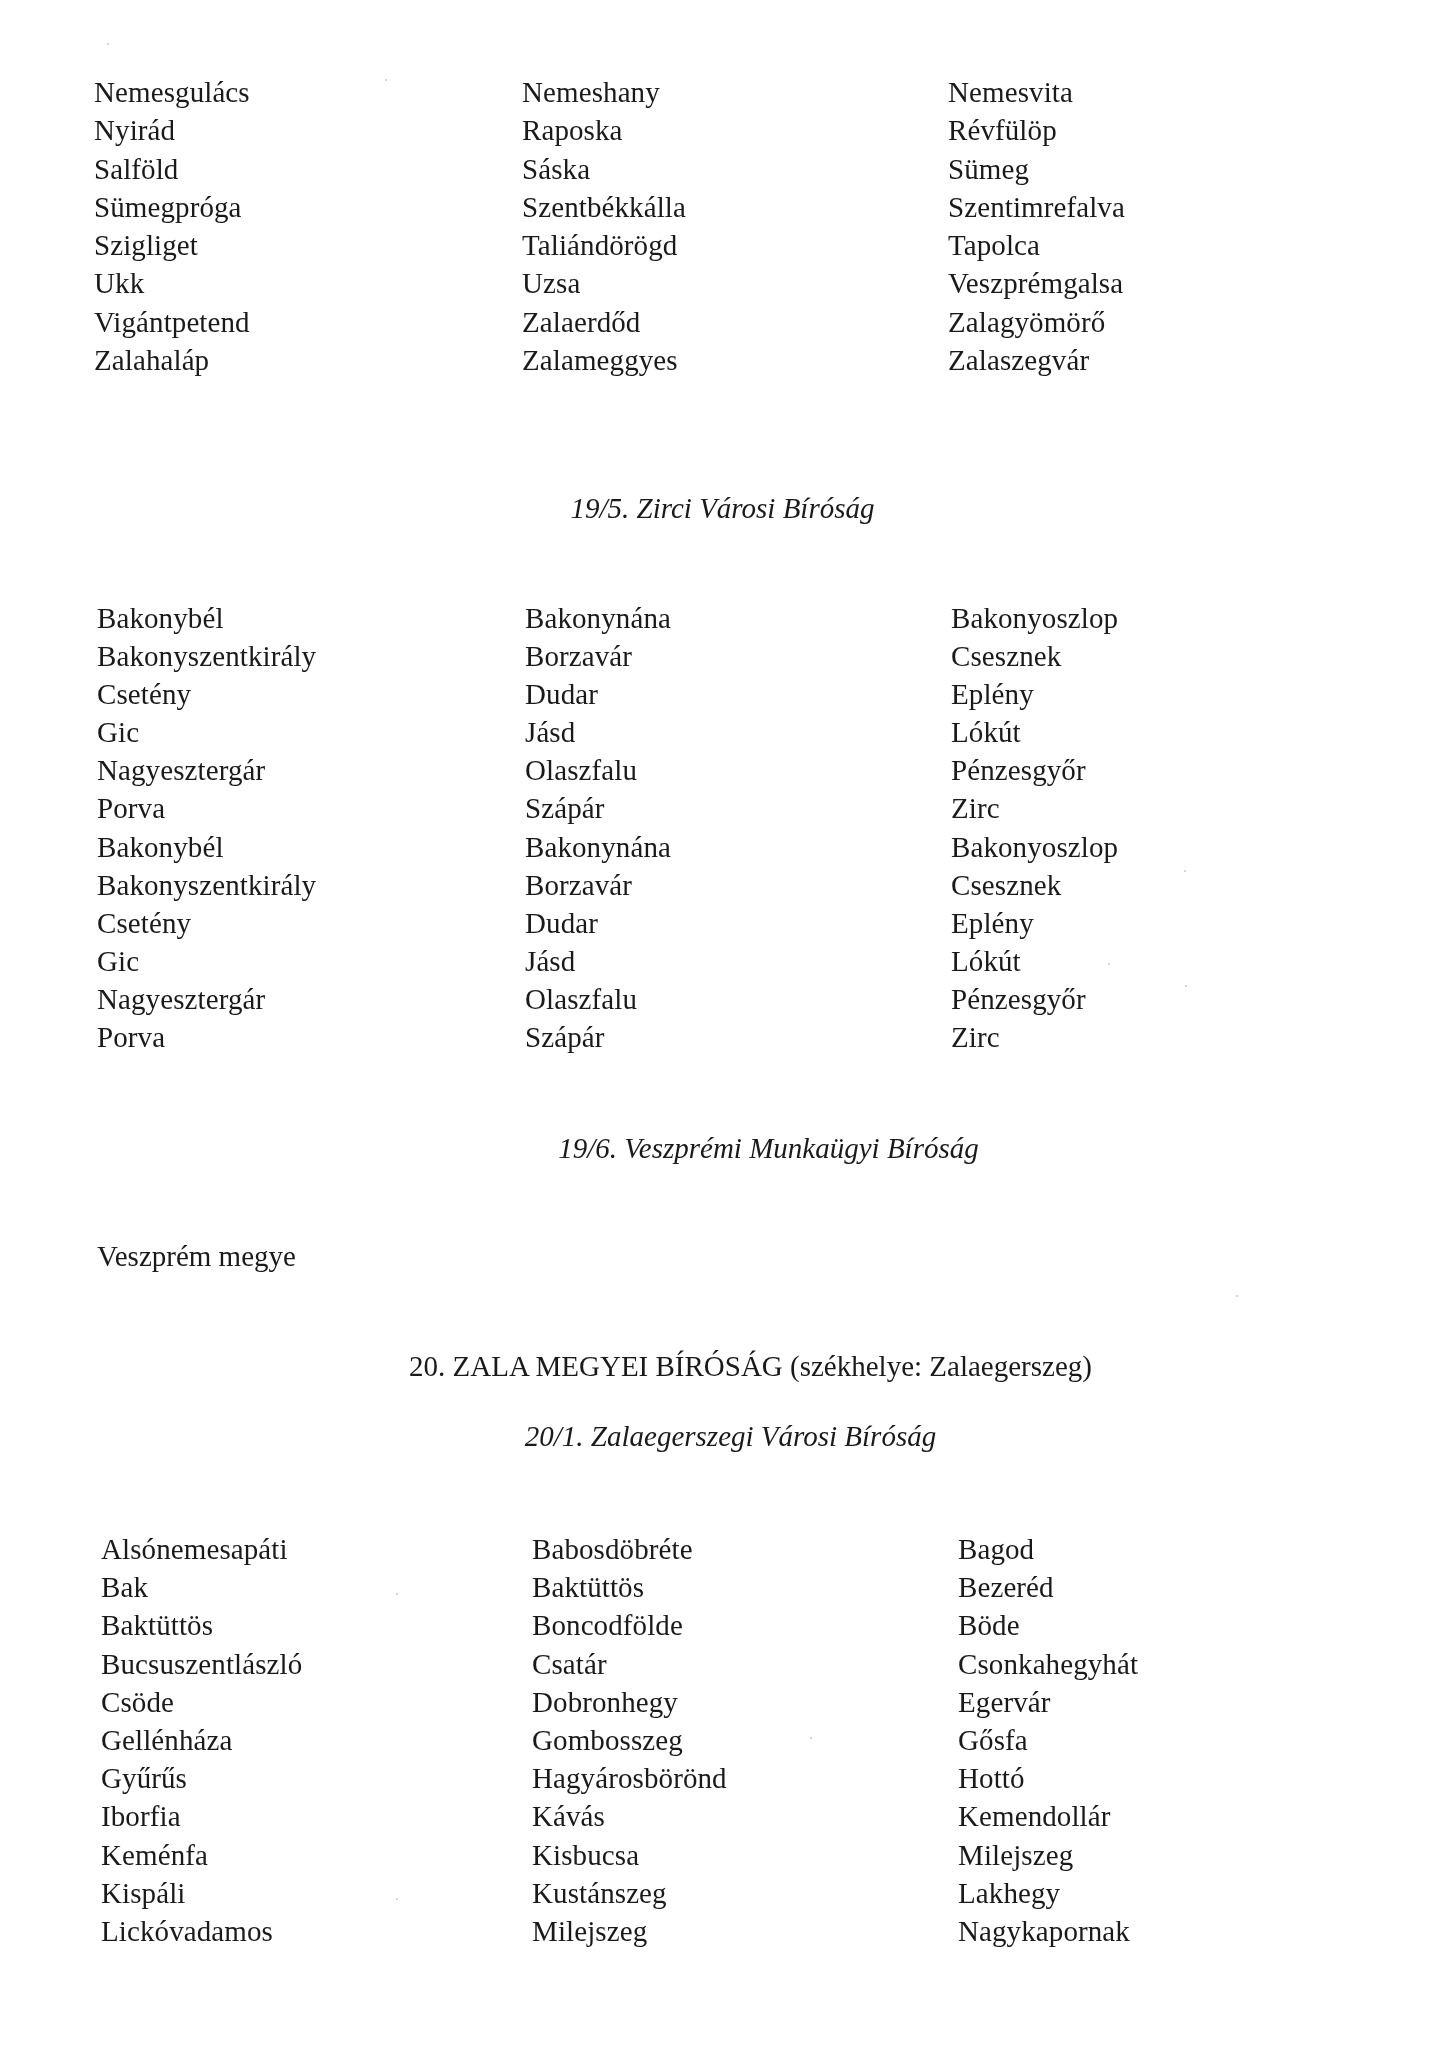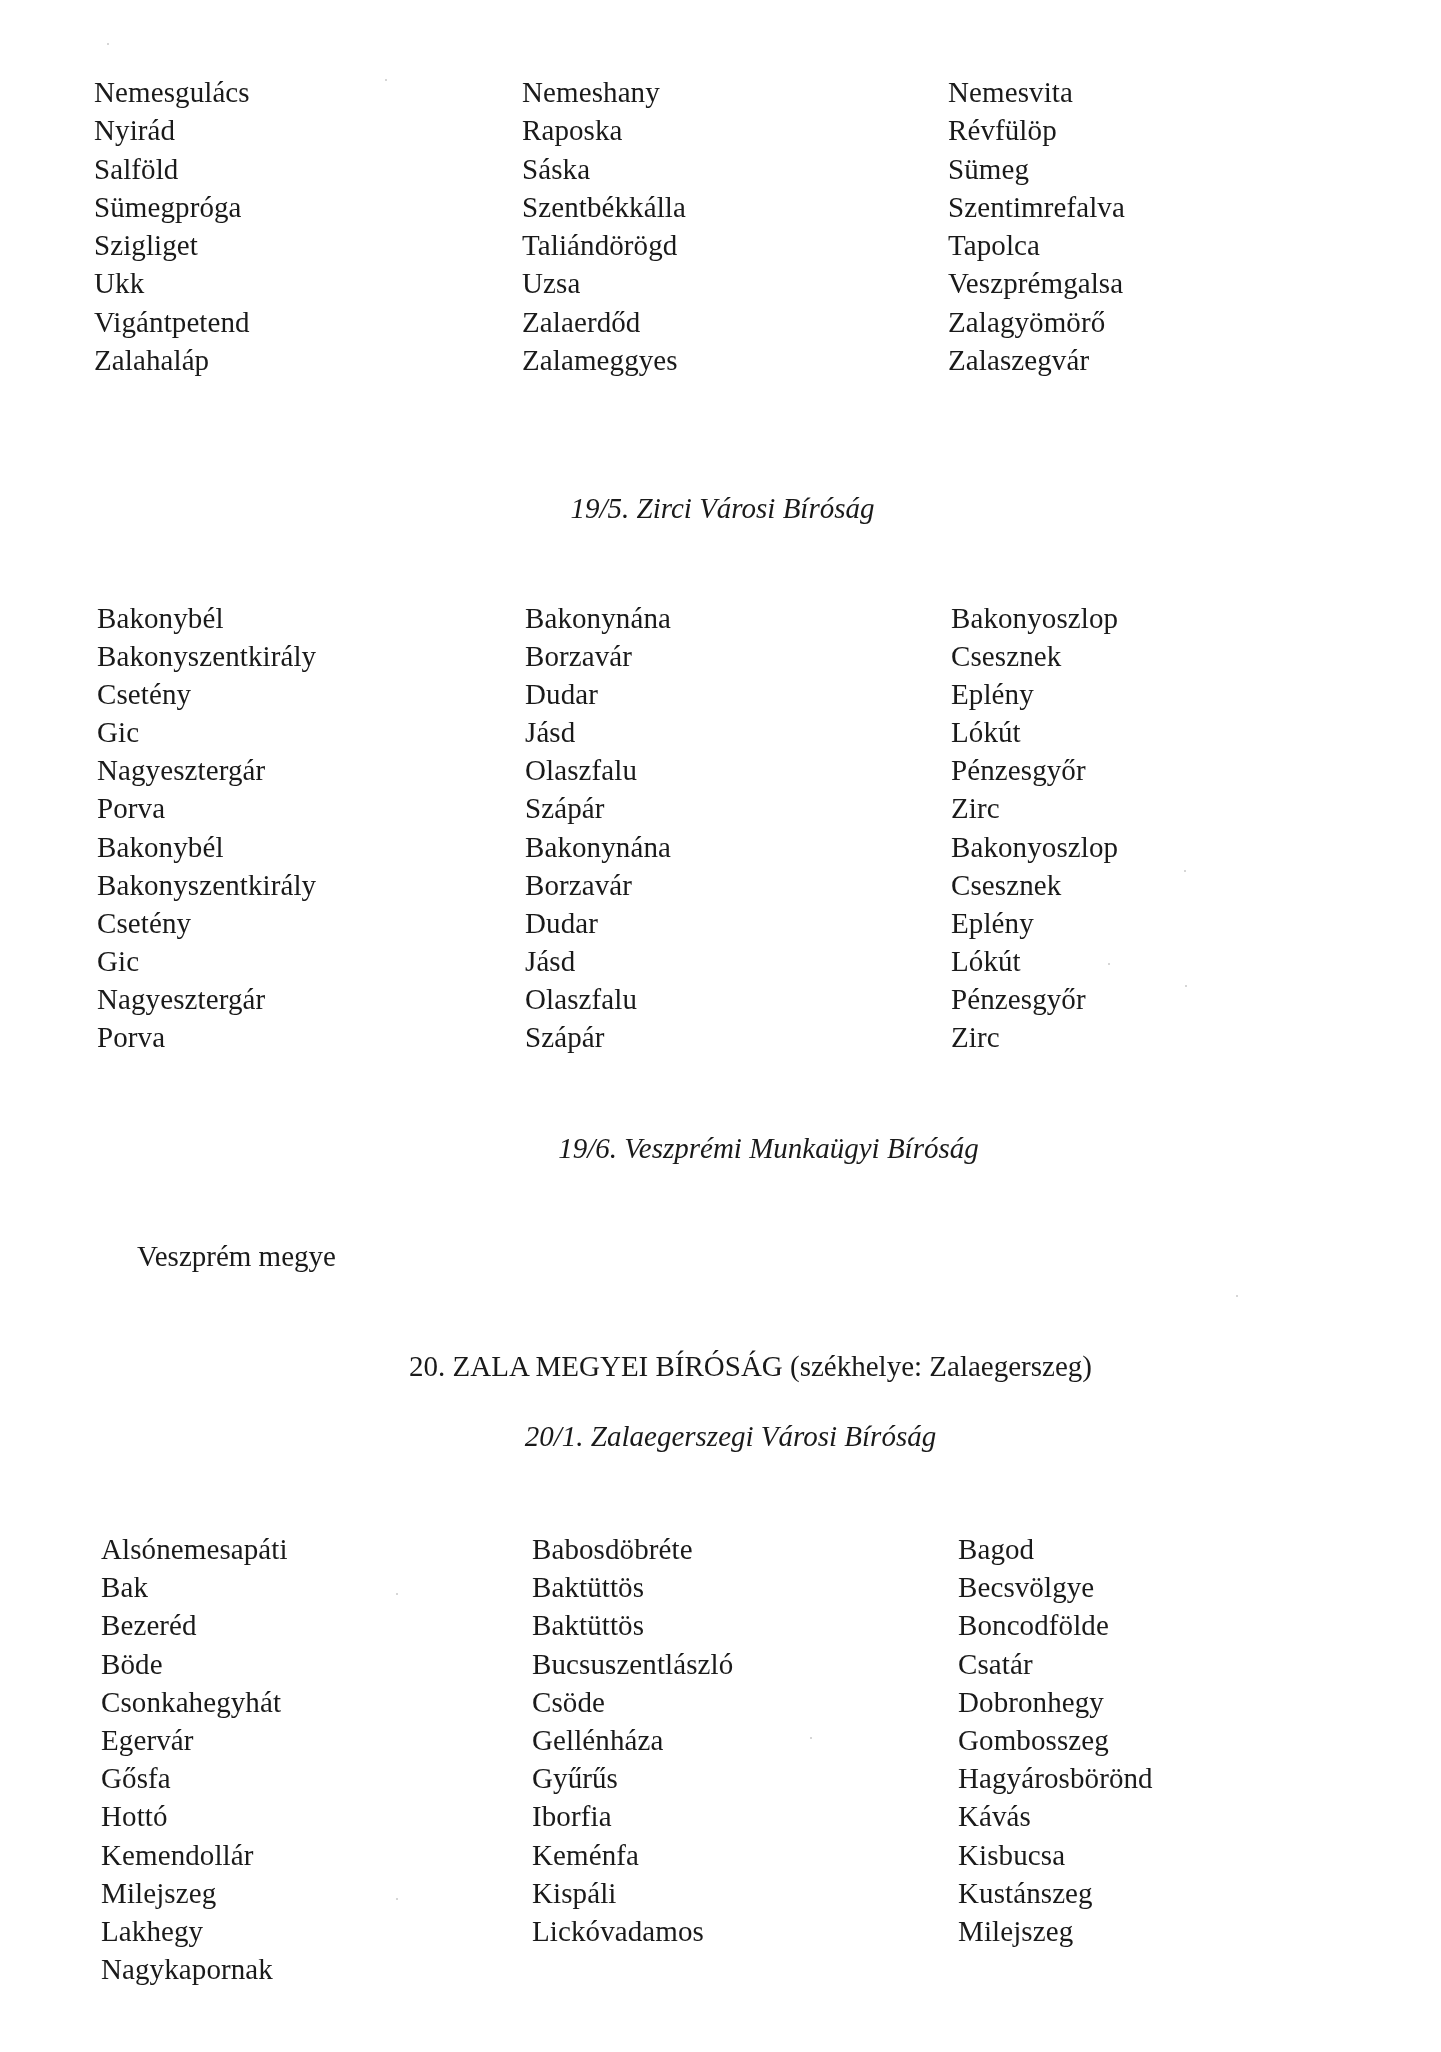--- a/index.html
+++ b/index.html
@@ -58,21 +58,20 @@
       text-align: center;
       font-size: 29px;
       line-height: 40px;
       top: 1346px;
       left: 30px;
     }
     .plain-text {
       position: absolute;
       font-size: 29px;
       line-height: 40px;
-      margin-left: 40px;
     }
     #county-label { left: 97px; top: 1236px; }
 
     
     .speck {
       position: absolute;
       width: 2px; height: 2px;
       background: #c8c8c8;
       border-radius: 1px;
     }
@@ -159,21 +158,20 @@
   <div class="heading-main" id="heading-zala-main">20. ZALA MEGYEI BÍRÓSÁG (székhelye: Zalaegerszeg)</div>
 
   <div class="heading-italic" id="heading-zala-sub">20/1. Zalaegerszegi Városi Bíróság</div>
 
   <div class="list-grid" id="grid-zala">
       <div class="cell">Alsónemesapáti</div>
       <div class="cell">Babosdöbréte</div>
       <div class="cell">Bagod</div>
       <div class="cell">Bak</div>
       <div class="cell">Baktüttös</div>
-      <div class="cell">Becsvölgye</div>
       <div class="cell">Bezeréd</div>
       <div class="cell">Baktüttös</div>
       <div class="cell">Boncodfölde</div>
       <div class="cell">Böde</div>
       <div class="cell">Bucsuszentlászló</div>
       <div class="cell">Csatár</div>
       <div class="cell">Csonkahegyhát</div>
       <div class="cell">Csöde</div>
       <div class="cell">Dobronhegy</div>
       <div class="cell">Egervár</div>

